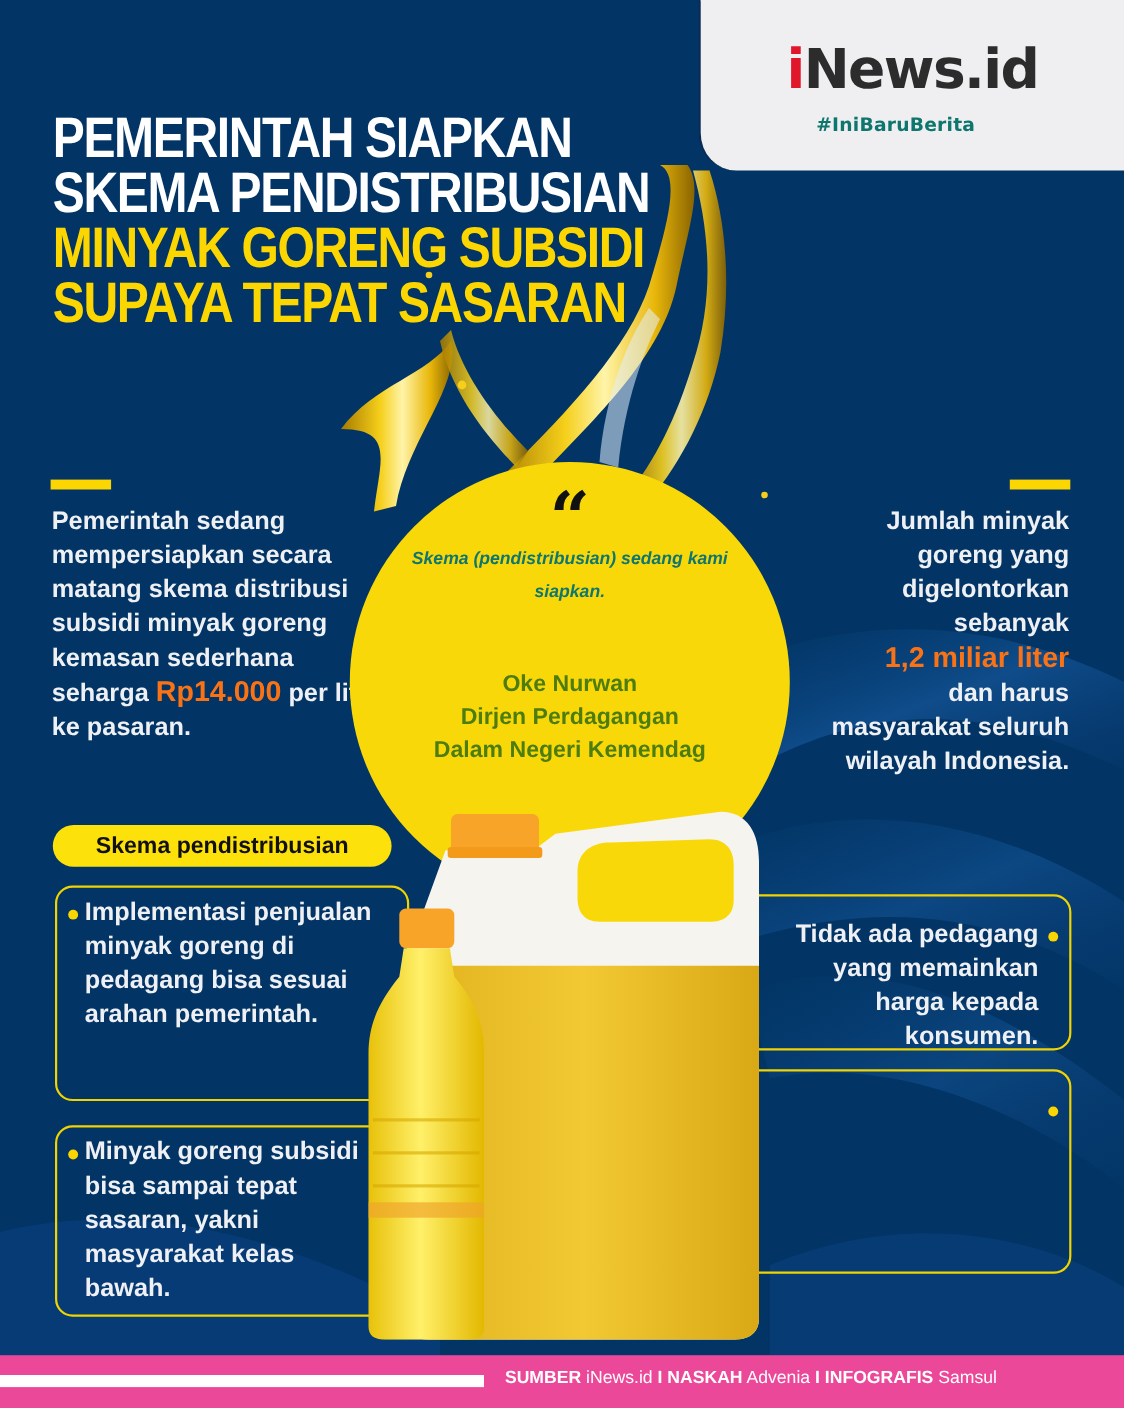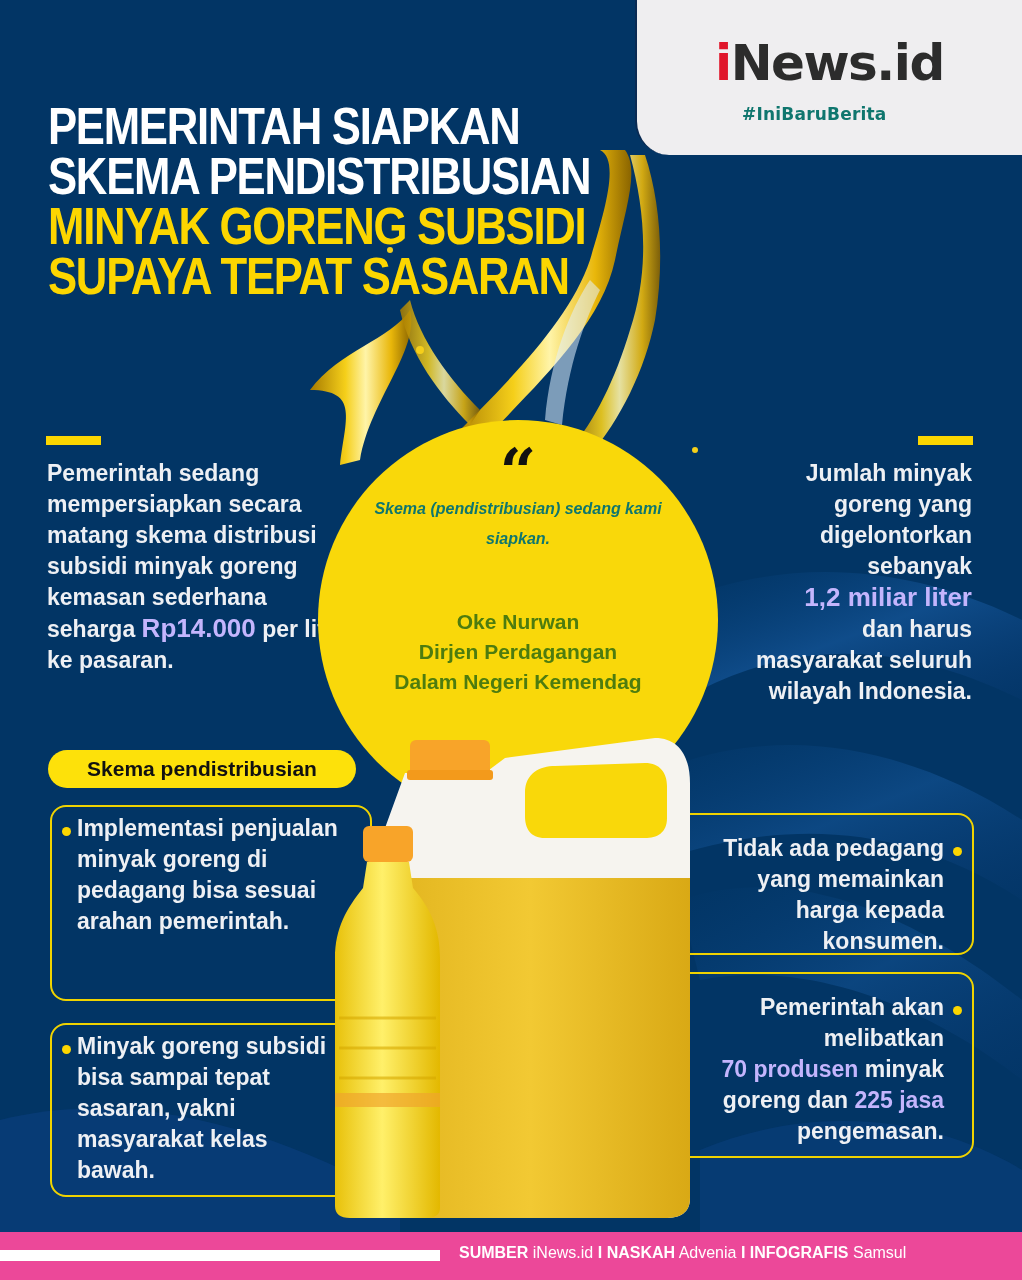--- a/index.html
+++ b/index.html
@@ -51,21 +51,21 @@
   .splash { position: absolute; left: 300px; top: 150px; width: 440px; height: 320px; z-index: 2; }
 
   
   .dash { position: absolute; height: 9px; width: 55px; background: #fcd600; }
 
   
   .intro-left {
     position: absolute; left: 47px; top: 458px; width: 300px;
     font-size: 23px; font-weight: bold; line-height: 31px; color: #eef0f4; z-index: 3;
   }
-  .hl { color: #c4b5fd; font-size: 26px; }
+  .hl { color: #f97316; font-size: 26px; }
 
   
   .intro-right {
     position: absolute; right: 50px; top: 458px; width: 240px;
     font-size: 23px; font-weight: bold; line-height: 31px; text-align: right; z-index: 3;
   }
   .intro-right .hl { white-space: nowrap; }
 
   
   .quote-circle {
@@ -209,24 +209,20 @@
     <span class="dot"></span>
     <div class="txt">Implementasi penjualan minyak goreng di pedagang bisa sesuai arahan pemerintah.</div>
   </div>
 
   <div class="box box-right" style="top:813px; width:338px; height:142px;">
     <span class="dot"></span>
     <div class="txt" style="width:240px;">Tidak ada pedagang yang memainkan harga kepada konsumen.</div>
   </div>
   <div class="box box-right" style="top:972px; width:338px; height:186px;">
     <span class="dot"></span>
-    <div class="txt" style="width:240px;">
-      <span>Pemerintah akan melibatkan</span><br>
-      <span class="hl" style="font-size:23px;">70 produsen</span><span> minyak goreng dan </span><span class="hl" style="font-size:23px;">225 jasa</span><span> pengemasan.</span>
-    </div>
   </div>
 
   <svg class="products" viewBox="0 0 390 500">
     <defs>
       <linearGradient id="jug" x1="0" y1="0" x2="1" y2="0">
         <stop offset="0" stop-color="#e0b21c"></stop>
         <stop offset="0.5" stop-color="#f2c933"></stop>
         <stop offset="1" stop-color="#d9a915"></stop>
       </linearGradient>
       <linearGradient id="btl" x1="0" y1="0" x2="1" y2="0">

